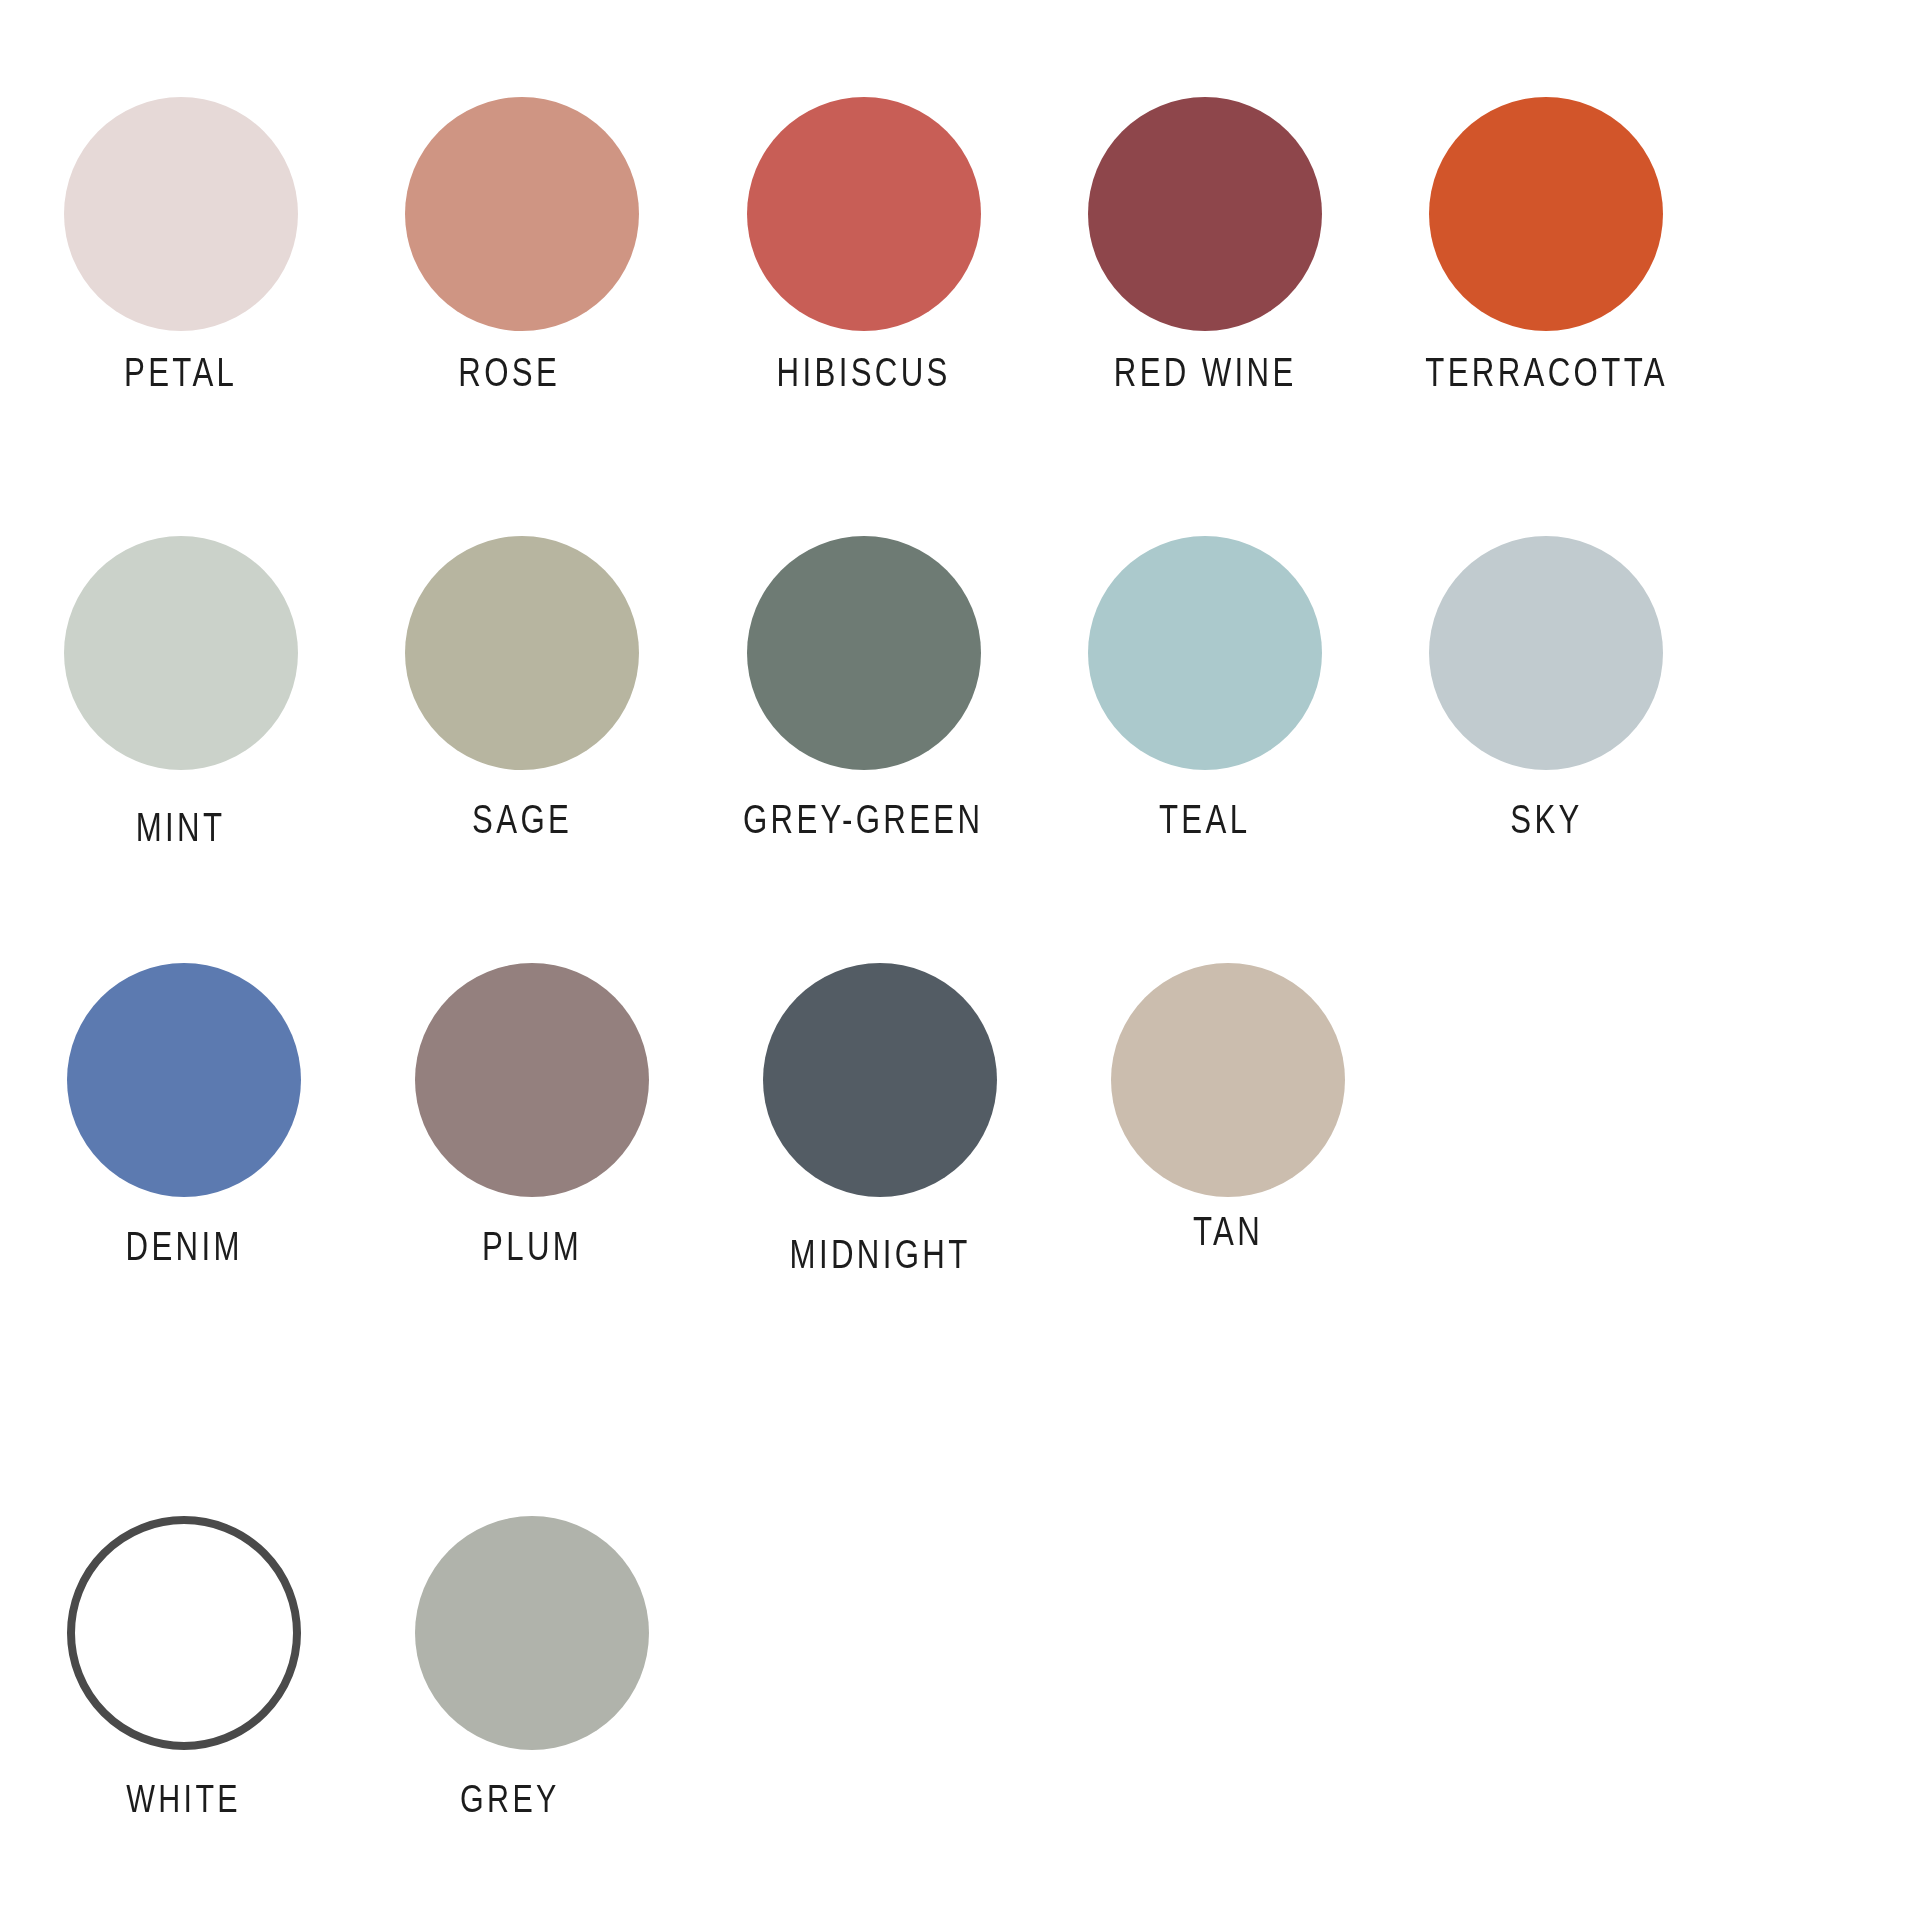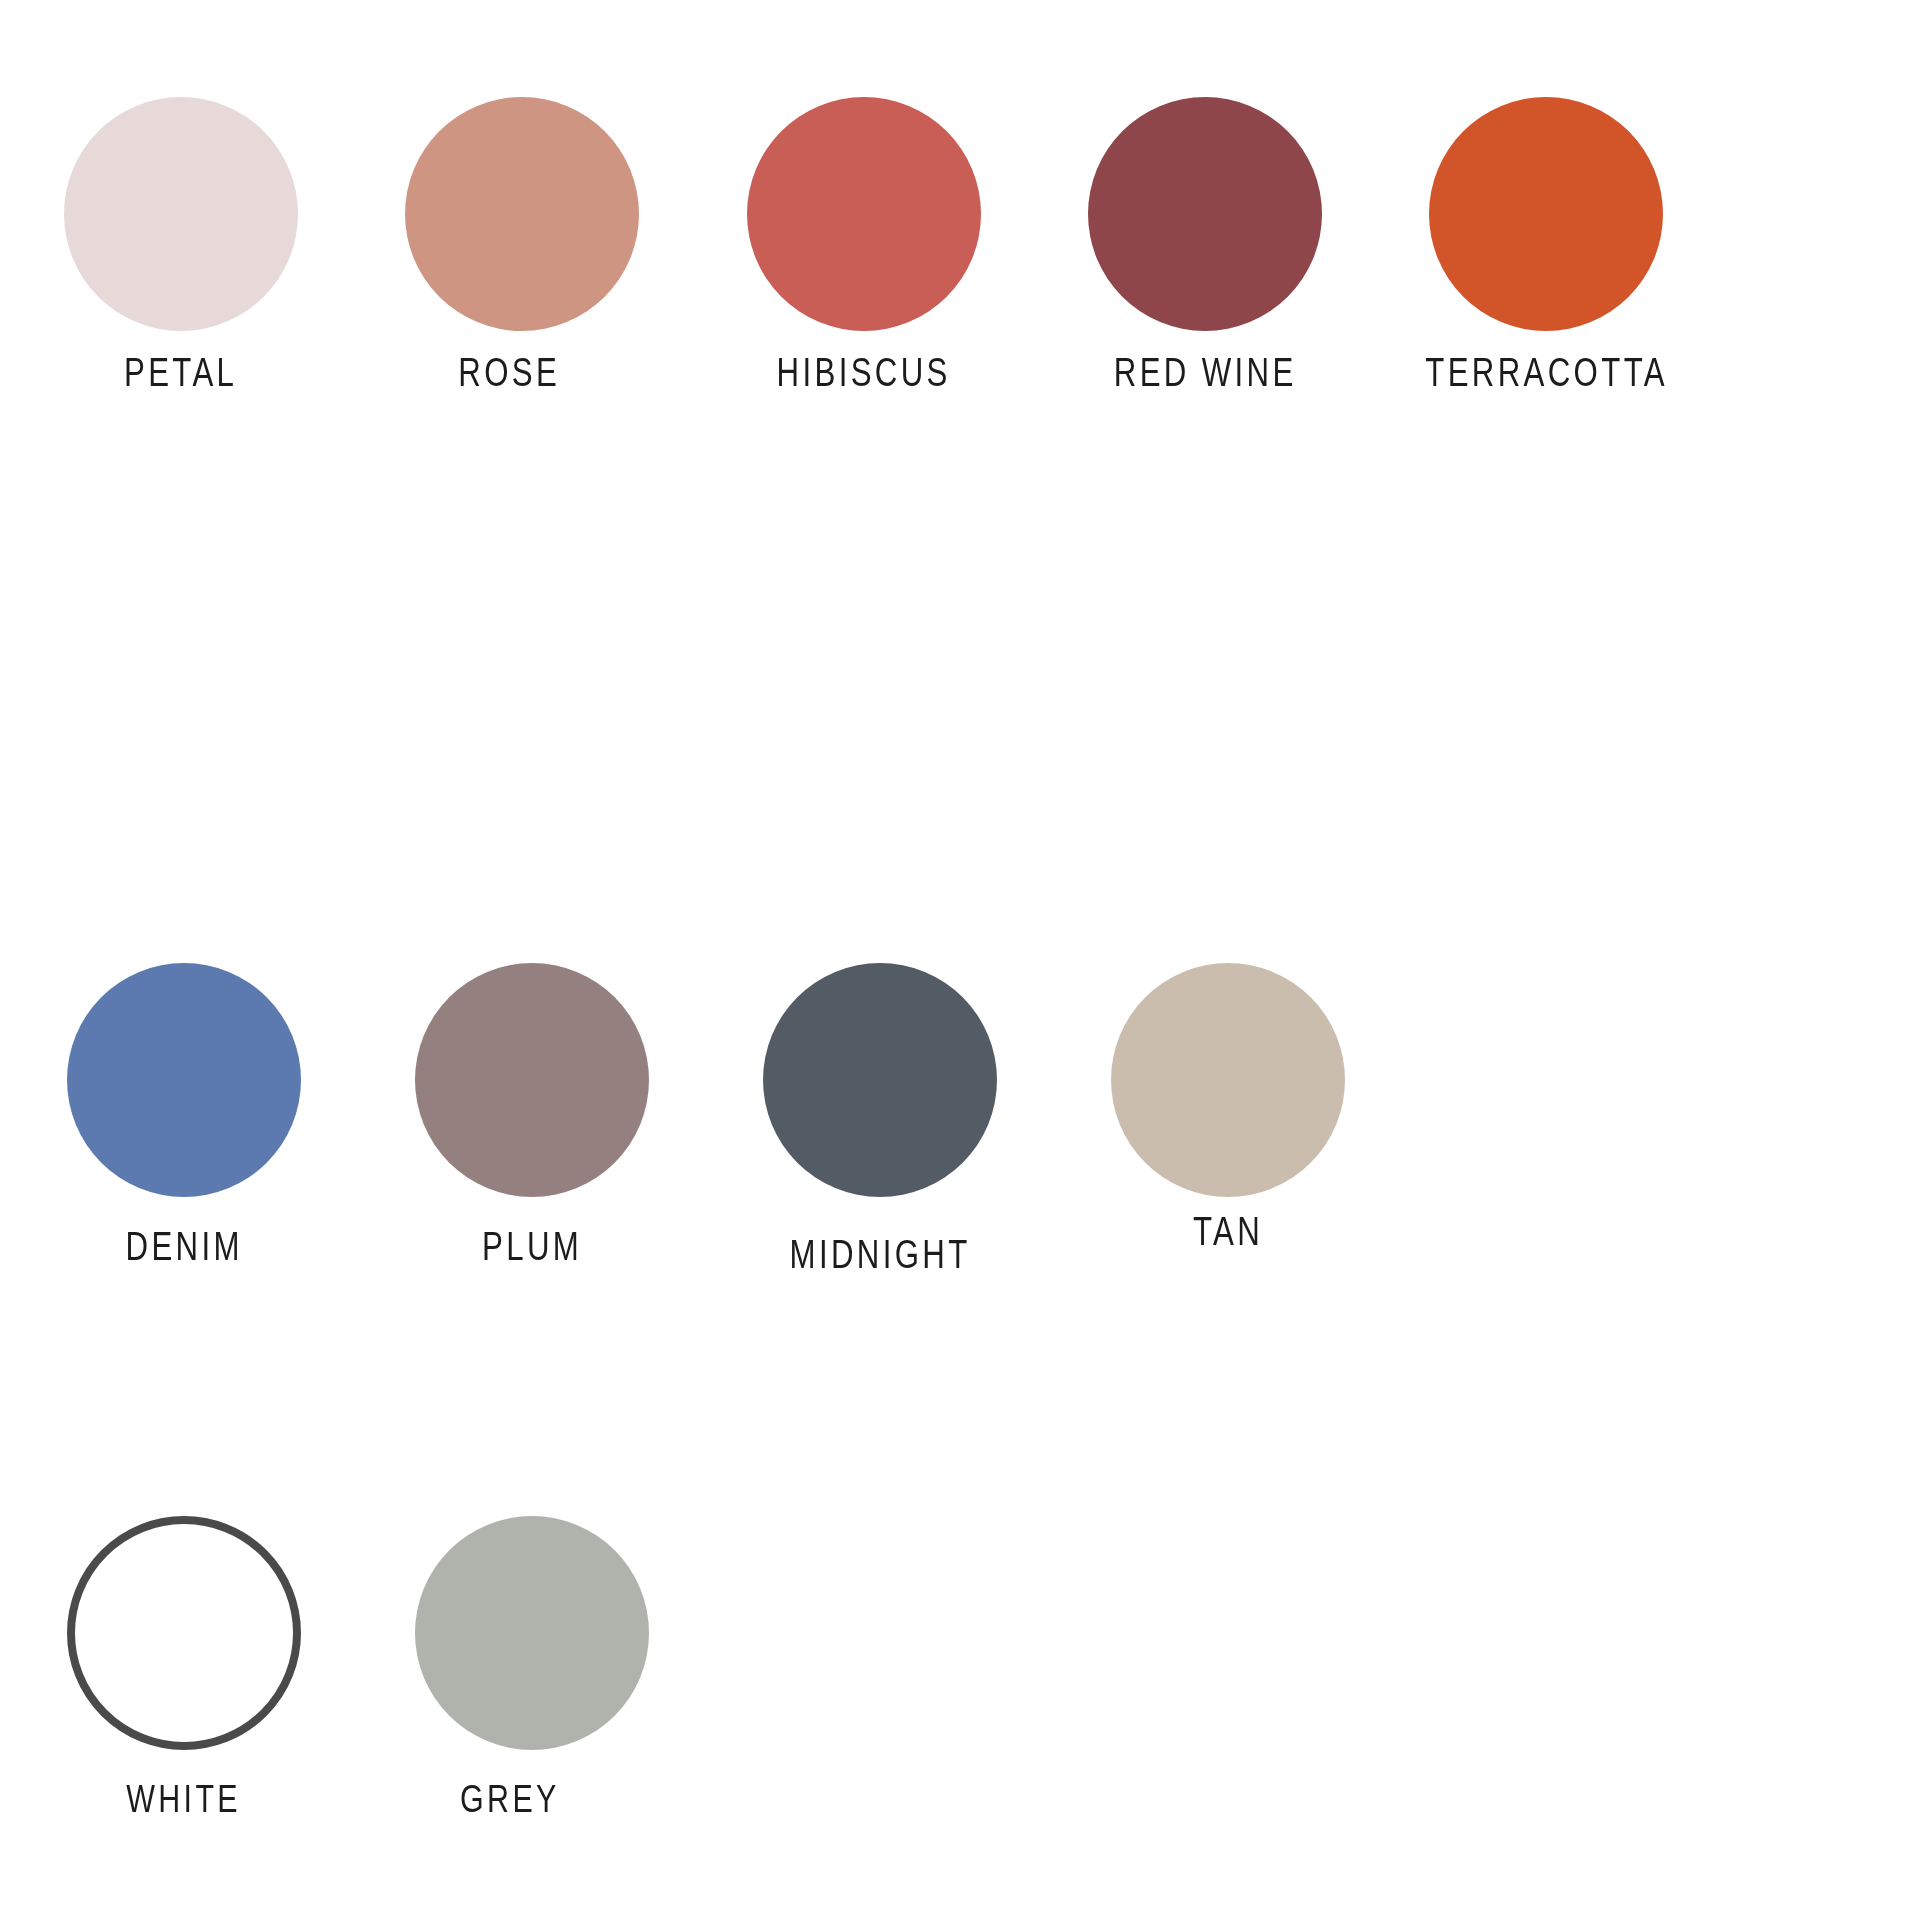--- a/index.html
+++ b/index.html
@@ -95,20 +95,42 @@
     <div class="swatch">
       <div class="swatch-dot" style="background:#8e464b"></div>
       <div class="swatch-label">RED WINE</div>
     </div>
     <div class="swatch">
       <div class="swatch-dot" style="background:#d2552a"></div>
       <div class="swatch-label">TERRACOTTA</div>
     </div>
   </div>
 
+  <div class="swatch-row swatch-row-2">
+    <div class="swatch nudge-down-md">
+      <div class="swatch-dot" style="background:#cbd2ca"></div>
+      <div class="swatch-label">MINT</div>
+    </div>
+    <div class="swatch nudge-down-sm">
+      <div class="swatch-dot" style="background:#b7b5a0"></div>
+      <div class="swatch-label">SAGE</div>
+    </div>
+    <div class="swatch nudge-down-sm">
+      <div class="swatch-dot" style="background:#6e7b74"></div>
+      <div class="swatch-label">GREY-GREEN</div>
+    </div>
+    <div class="swatch nudge-down-sm">
+      <div class="swatch-dot" style="background:#abc9cc"></div>
+      <div class="swatch-label">TEAL</div>
+    </div>
+    <div class="swatch nudge-down-sm">
+      <div class="swatch-dot" style="background:#c1cbcf"></div>
+      <div class="swatch-label">SKY</div>
+    </div>
+  </div>
 
   <div class="swatch-row swatch-row-3">
     <div class="swatch nudge-down-sm">
       <div class="swatch-dot" style="background:#5c7ab0"></div>
       <div class="swatch-label">DENIM</div>
     </div>
     <div class="swatch nudge-down-sm">
       <div class="swatch-dot" style="background:#94807e"></div>
       <div class="swatch-label">PLUM</div>
     </div>

